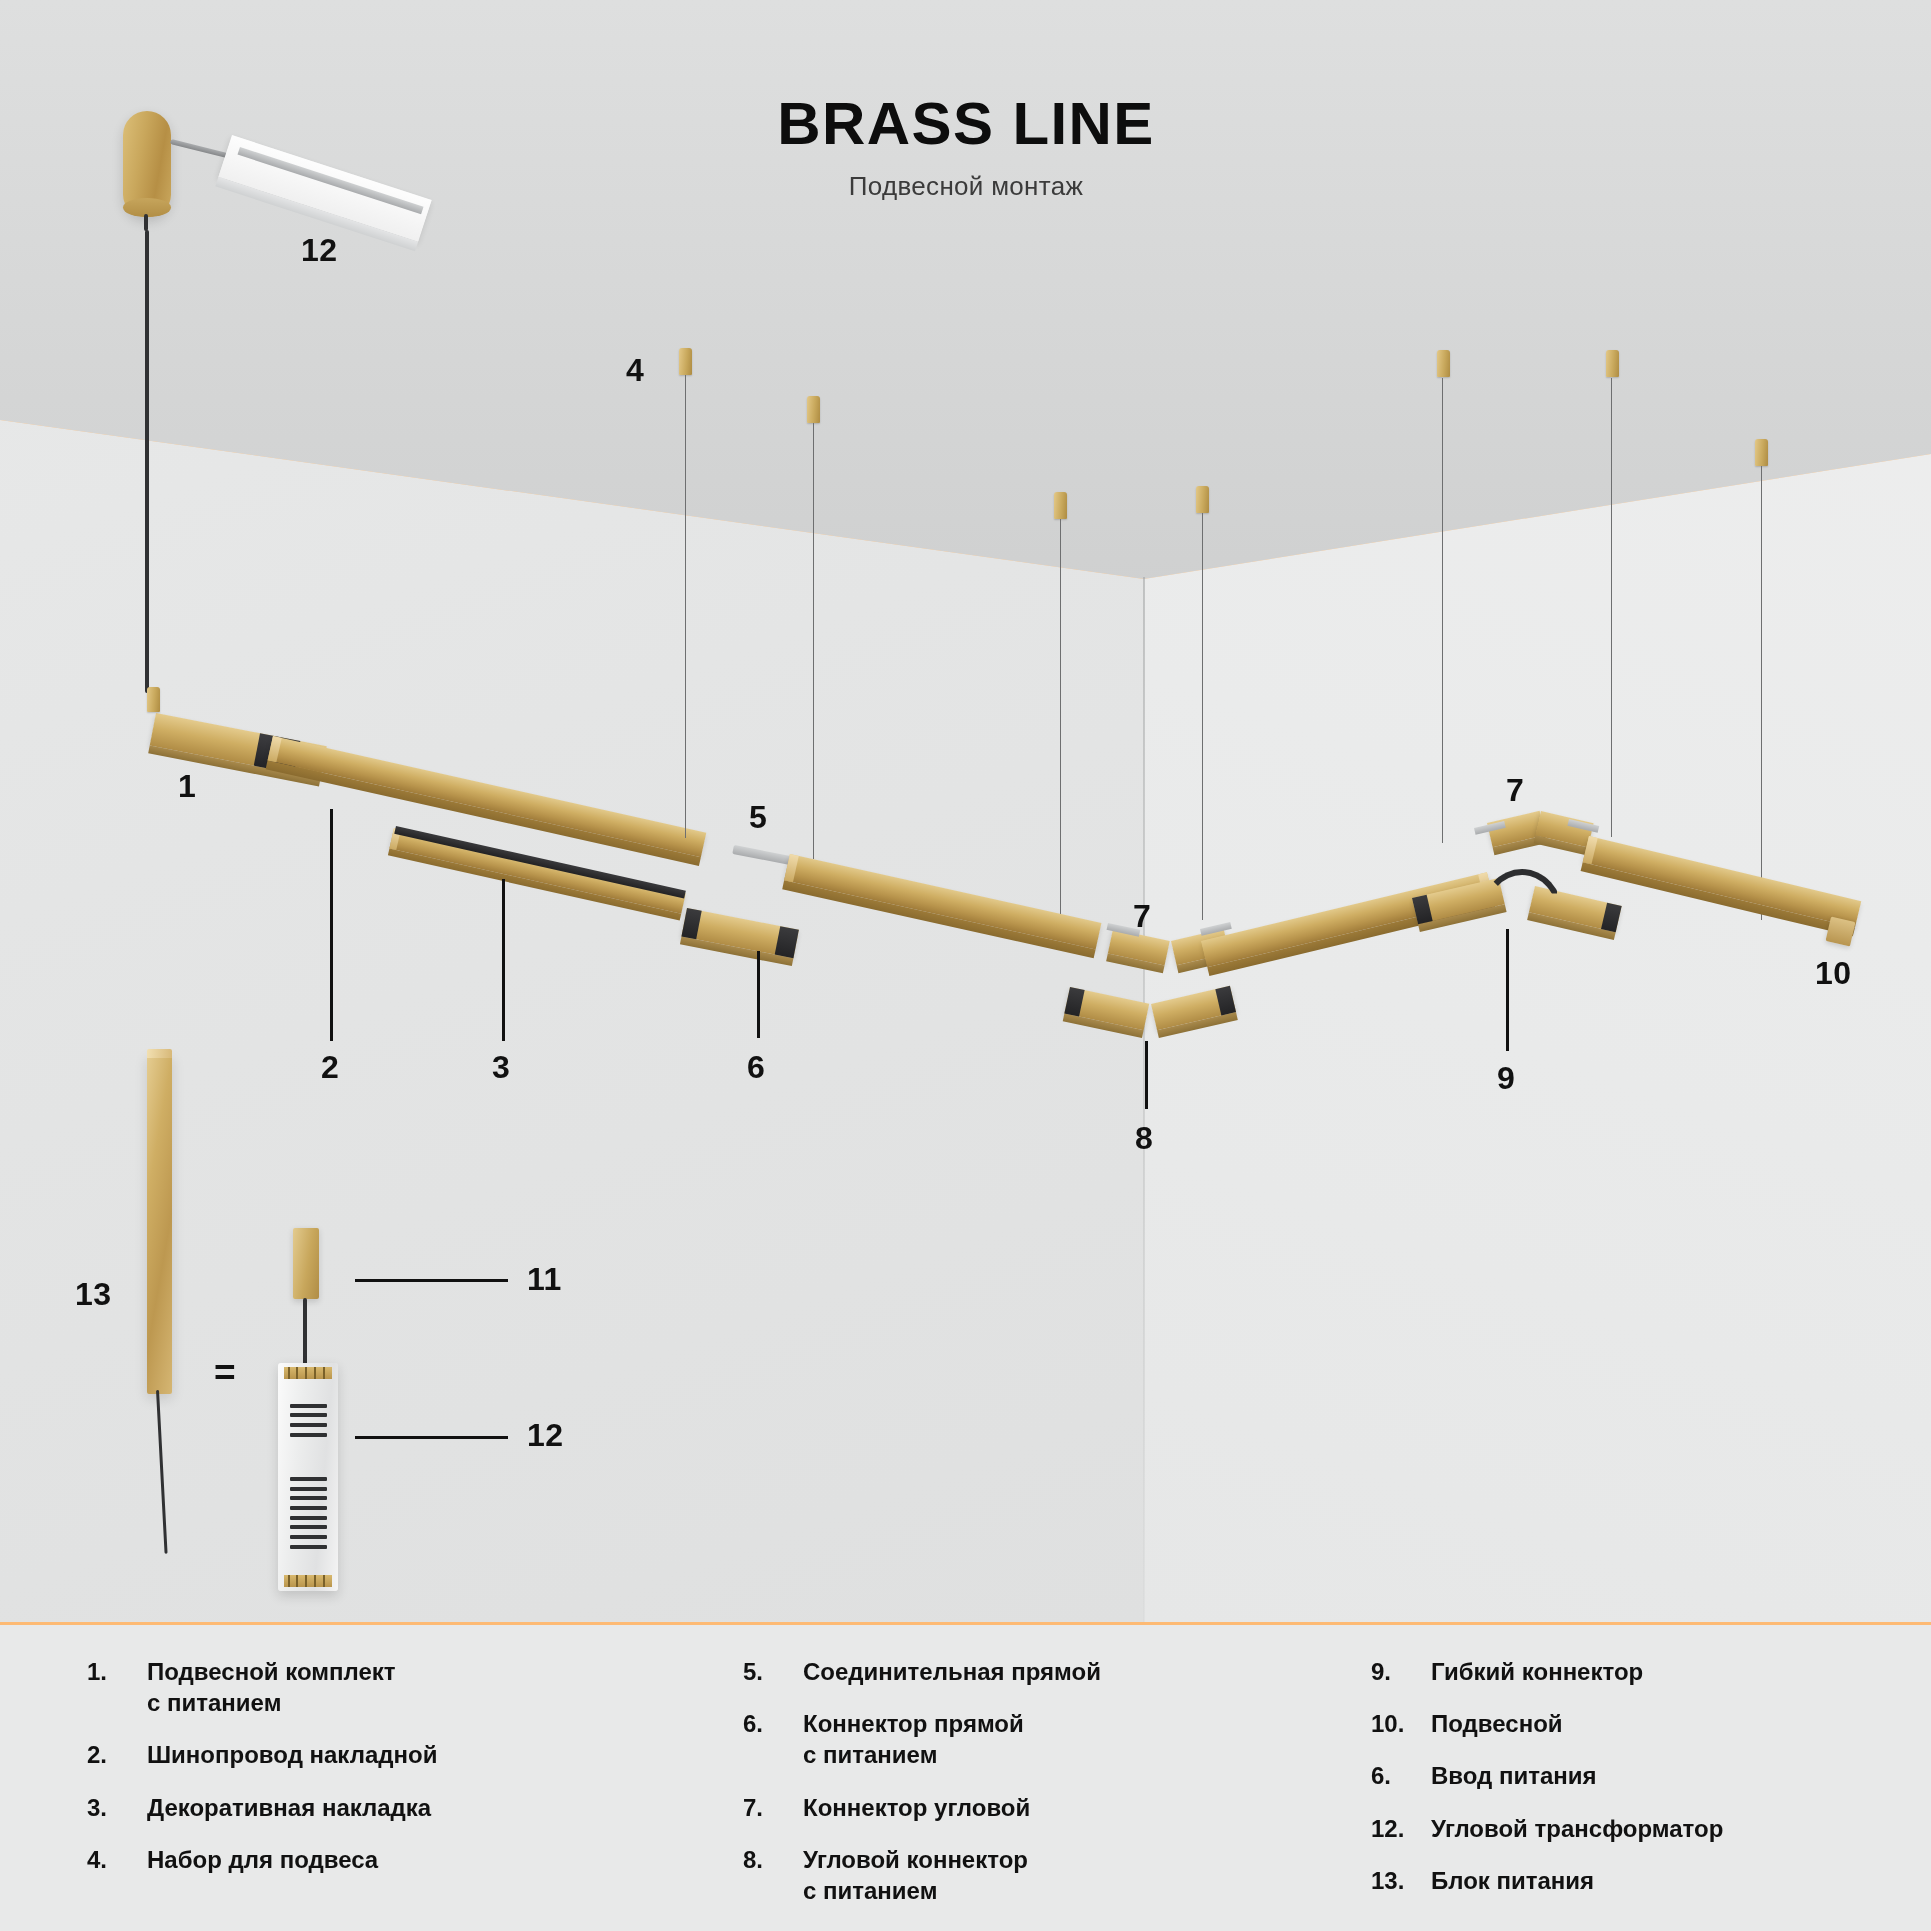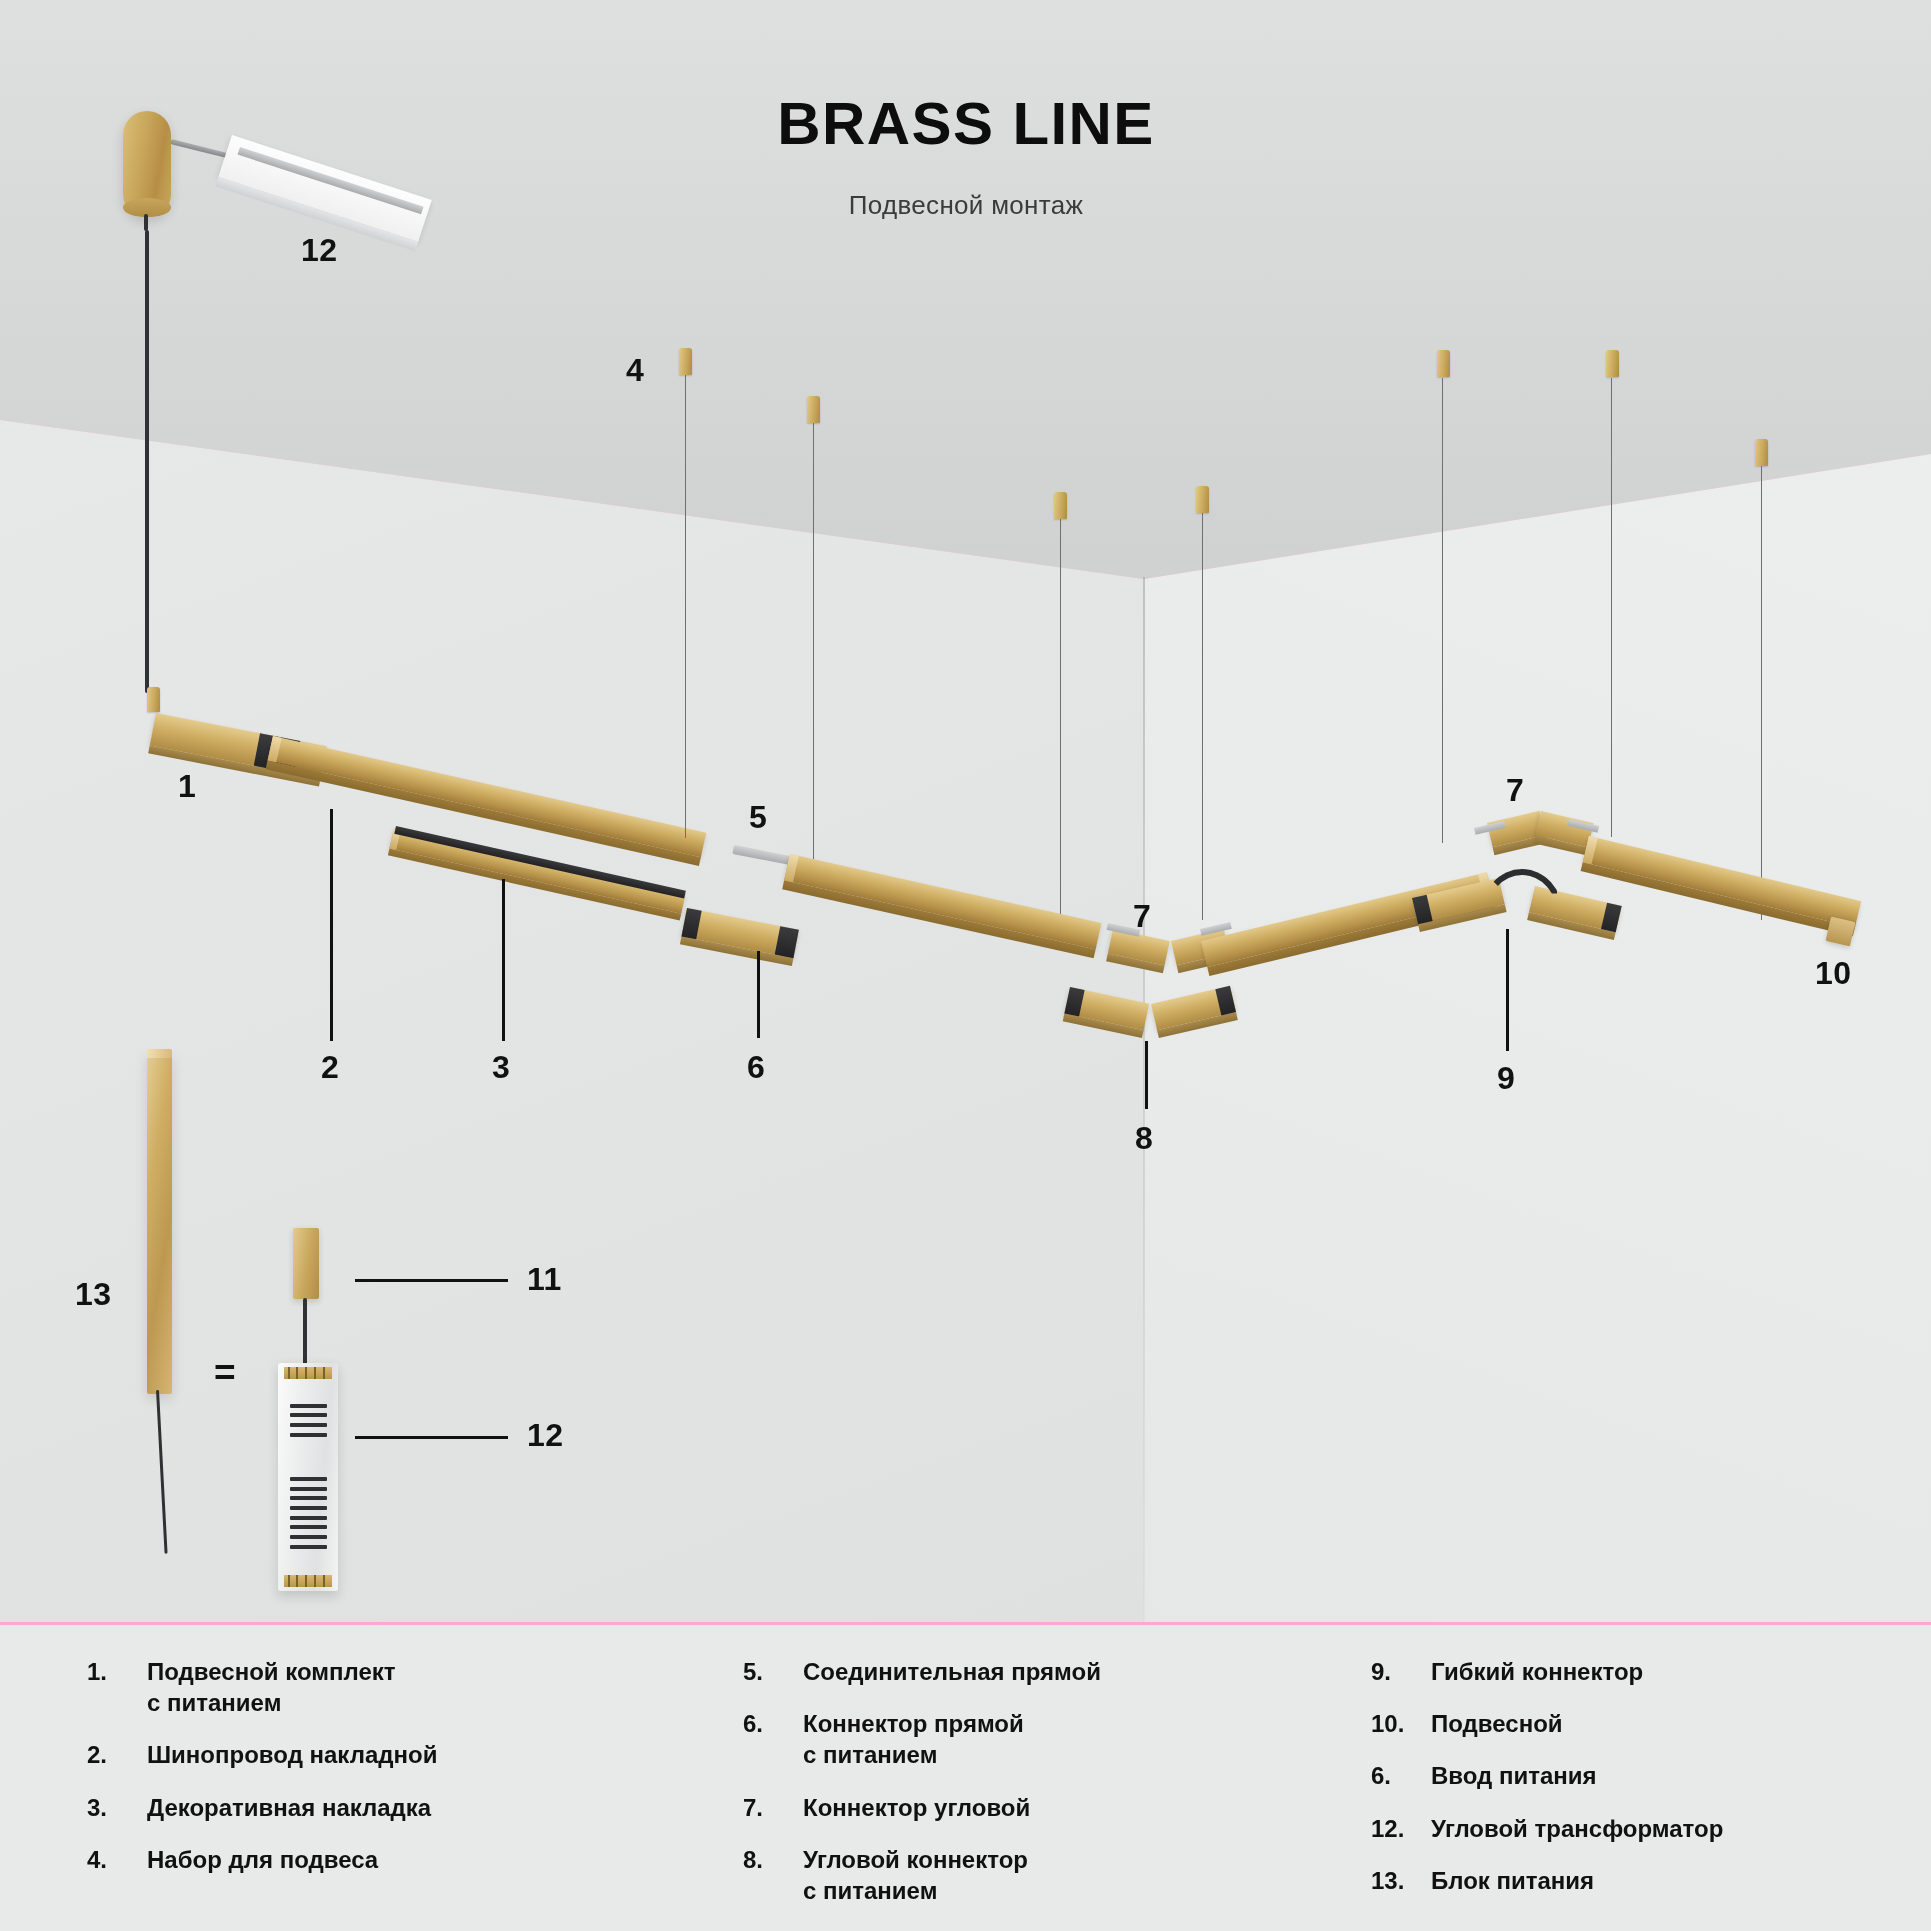--- a/index.html
+++ b/index.html
@@ -3,21 +3,21 @@
 <meta charset="utf-8">
 <title>BRASS LINE</title>
 <style>
   html,body{margin:0;padding:0;}
   body{
     width:1931px;height:1931px;
     font-family:"Liberation Sans","DejaVu Sans",sans-serif;
     background:#e8e9e9;
     overflow:hidden;
   }
-  #stage{position:relative;width:1931px;height:1931px;overflow:hidden;background:#f9a8d4;}
+  #stage{position:relative;width:1931px;height:1931px;overflow:hidden;background:#fdba74;}
 
   
   .room{position:absolute;left:0;top:0;width:1931px;height:1622px;overflow:hidden;}
   .ceiling{
     position:absolute;left:0;top:0;width:1931px;height:599px;
     background:linear-gradient(180deg,#dedfdf 0%,#d5d6d6 60%,#cfd0d0 100%);
     clip-path:polygon(0 0,1931px 0,1931px 454px,1144px 579px,0 420px);
   }
   .wall-left{
     position:absolute;left:0;top:0;width:1149px;height:1622px;
@@ -30,21 +30,21 @@
     clip-path:polygon(4.8px 579px,792px 454px,792px 1622px,4.8px 1622px);
   }
   .corner-edge{
     position:absolute;left:1143px;top:577px;width:1.9px;height:1045px;
     background:linear-gradient(180deg,rgba(160,162,162,.55),rgba(190,192,192,.15));
   }
 
   
   .title-wrap{position:absolute;left:599px;top:92px;width:734px;text-align:center;}
   .title{font-size:60px;font-weight:700;letter-spacing:1.4px;color:#0d0d0d;line-height:1.05;}
-  .subtitle{margin-top:35px;font-size:26px;font-weight:400;color:#3b3b3b;letter-spacing:0.3px;}
+  .subtitle{margin-top:16px;font-size:26px;font-weight:400;color:#3b3b3b;letter-spacing:0.3px;}
 
   
   .num{position:absolute;font-size:32px;font-weight:700;color:#111;letter-spacing:0.5px;}
   .leader{position:absolute;background:#111;}
   .leader.v{width:2.9px;}
   .leader.h{height:2.9px;}
 
   
   .susp-cup{position:absolute;width:12.6px;border-radius:2.9px 2.9px 1px 1px;
      background:linear-gradient(95deg,#e3c887 0%,#c9a95d 55%,#ae8c42 100%);

